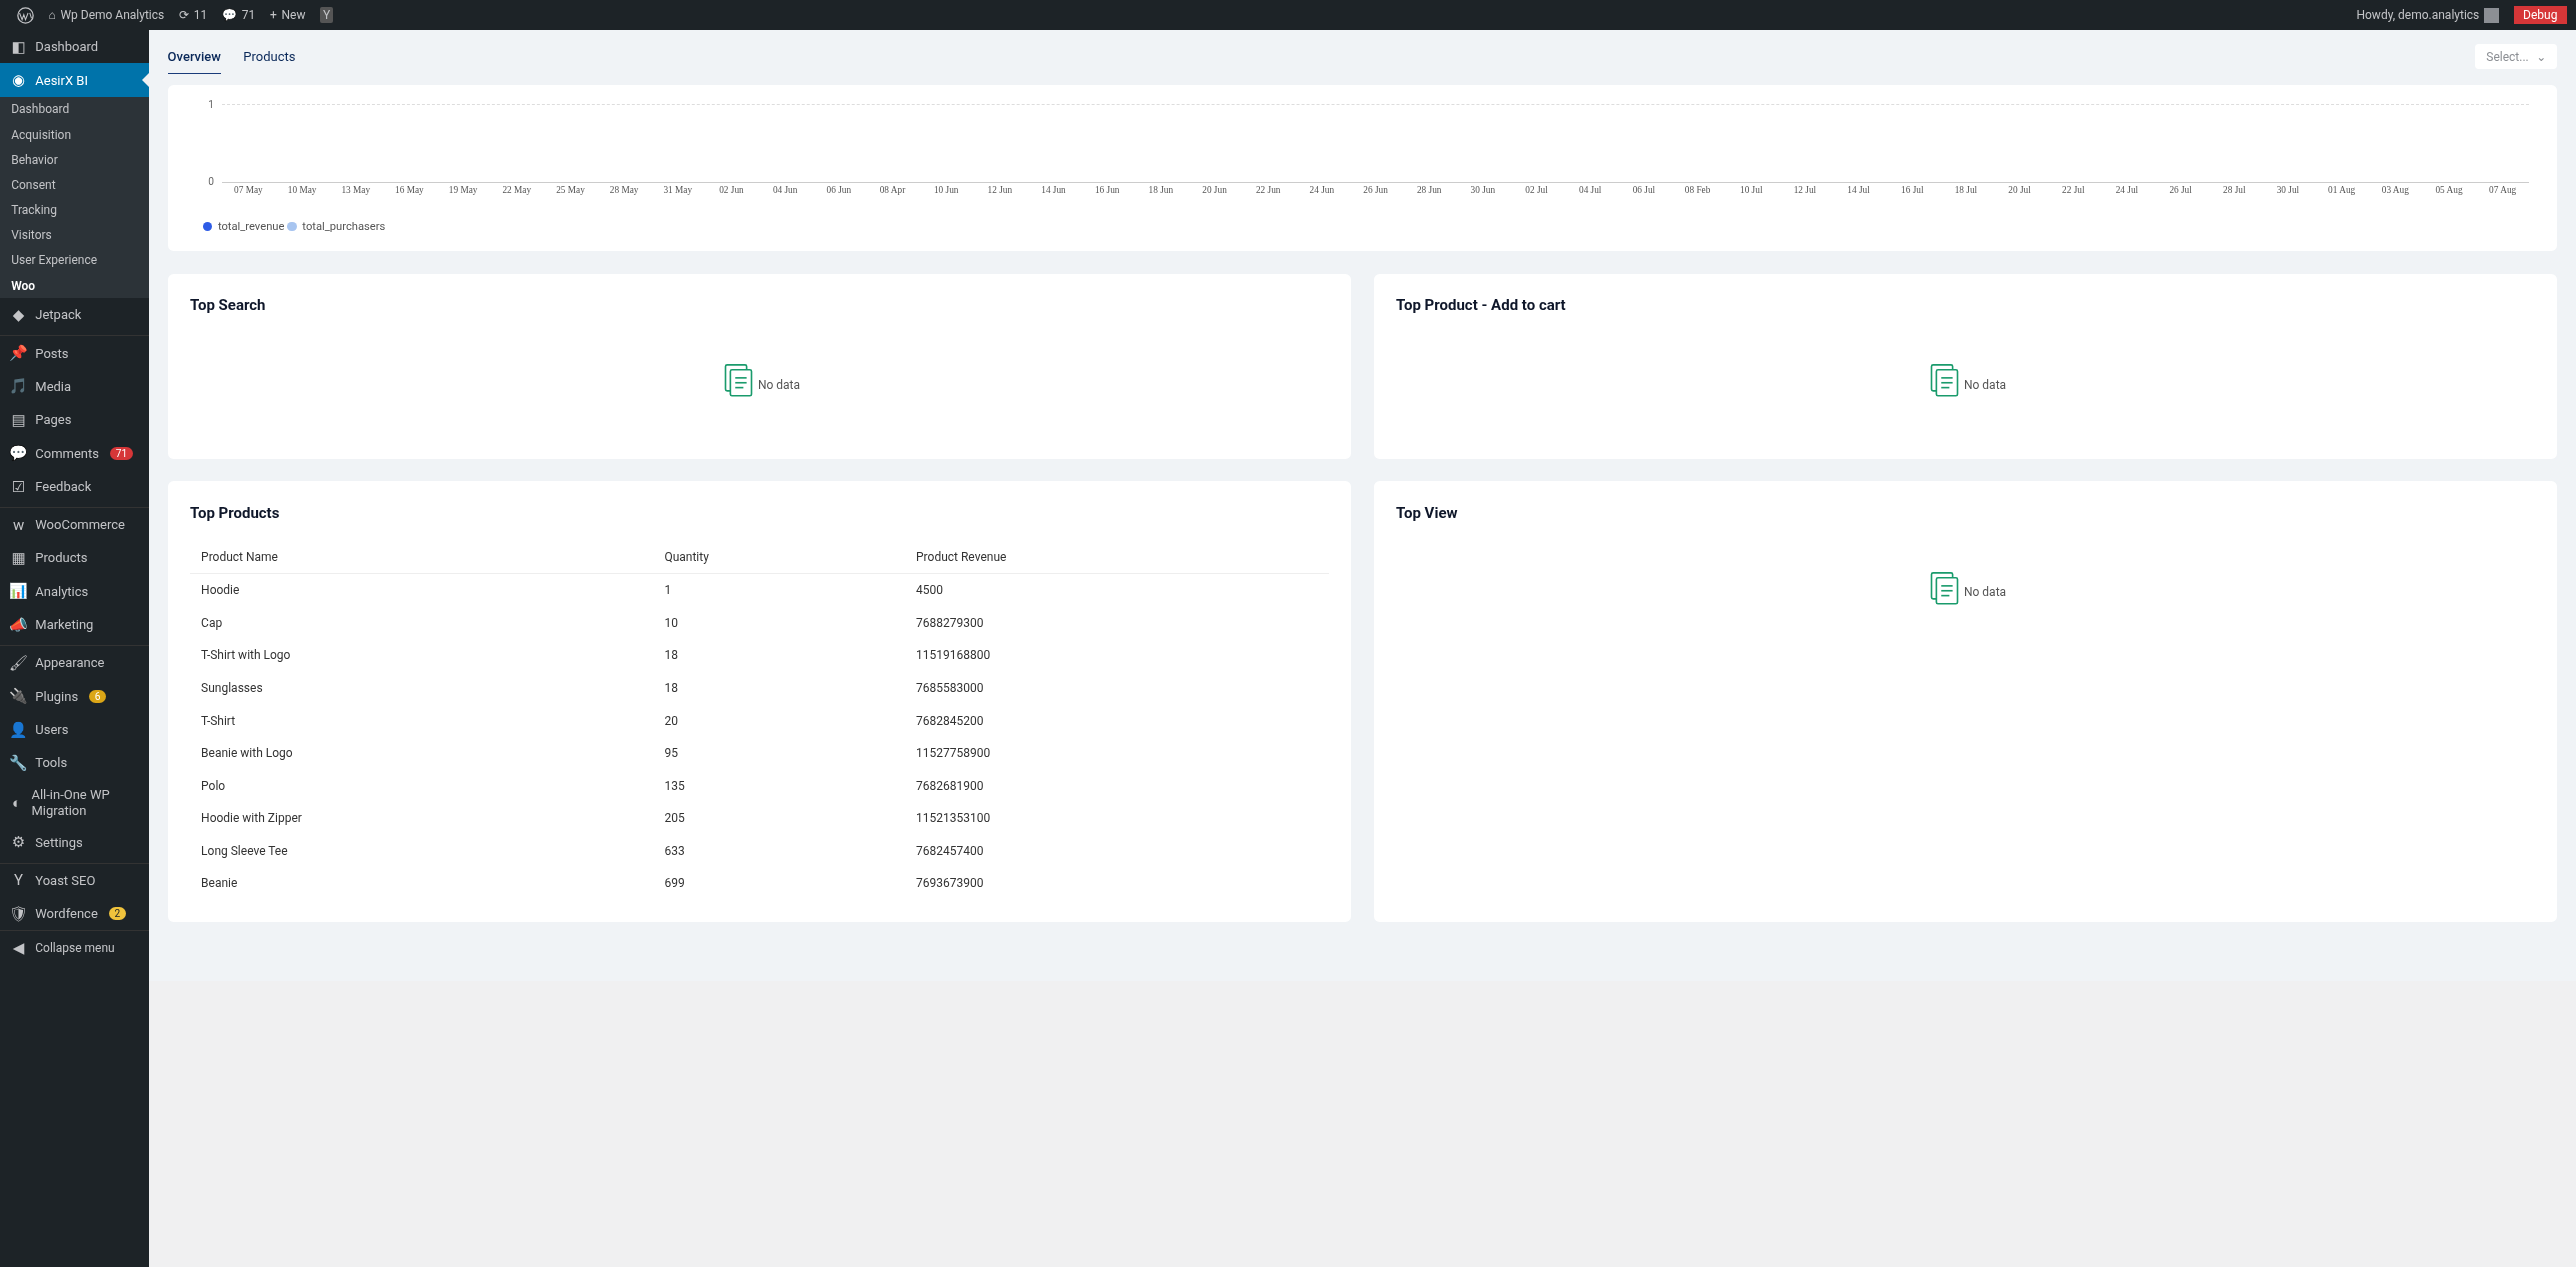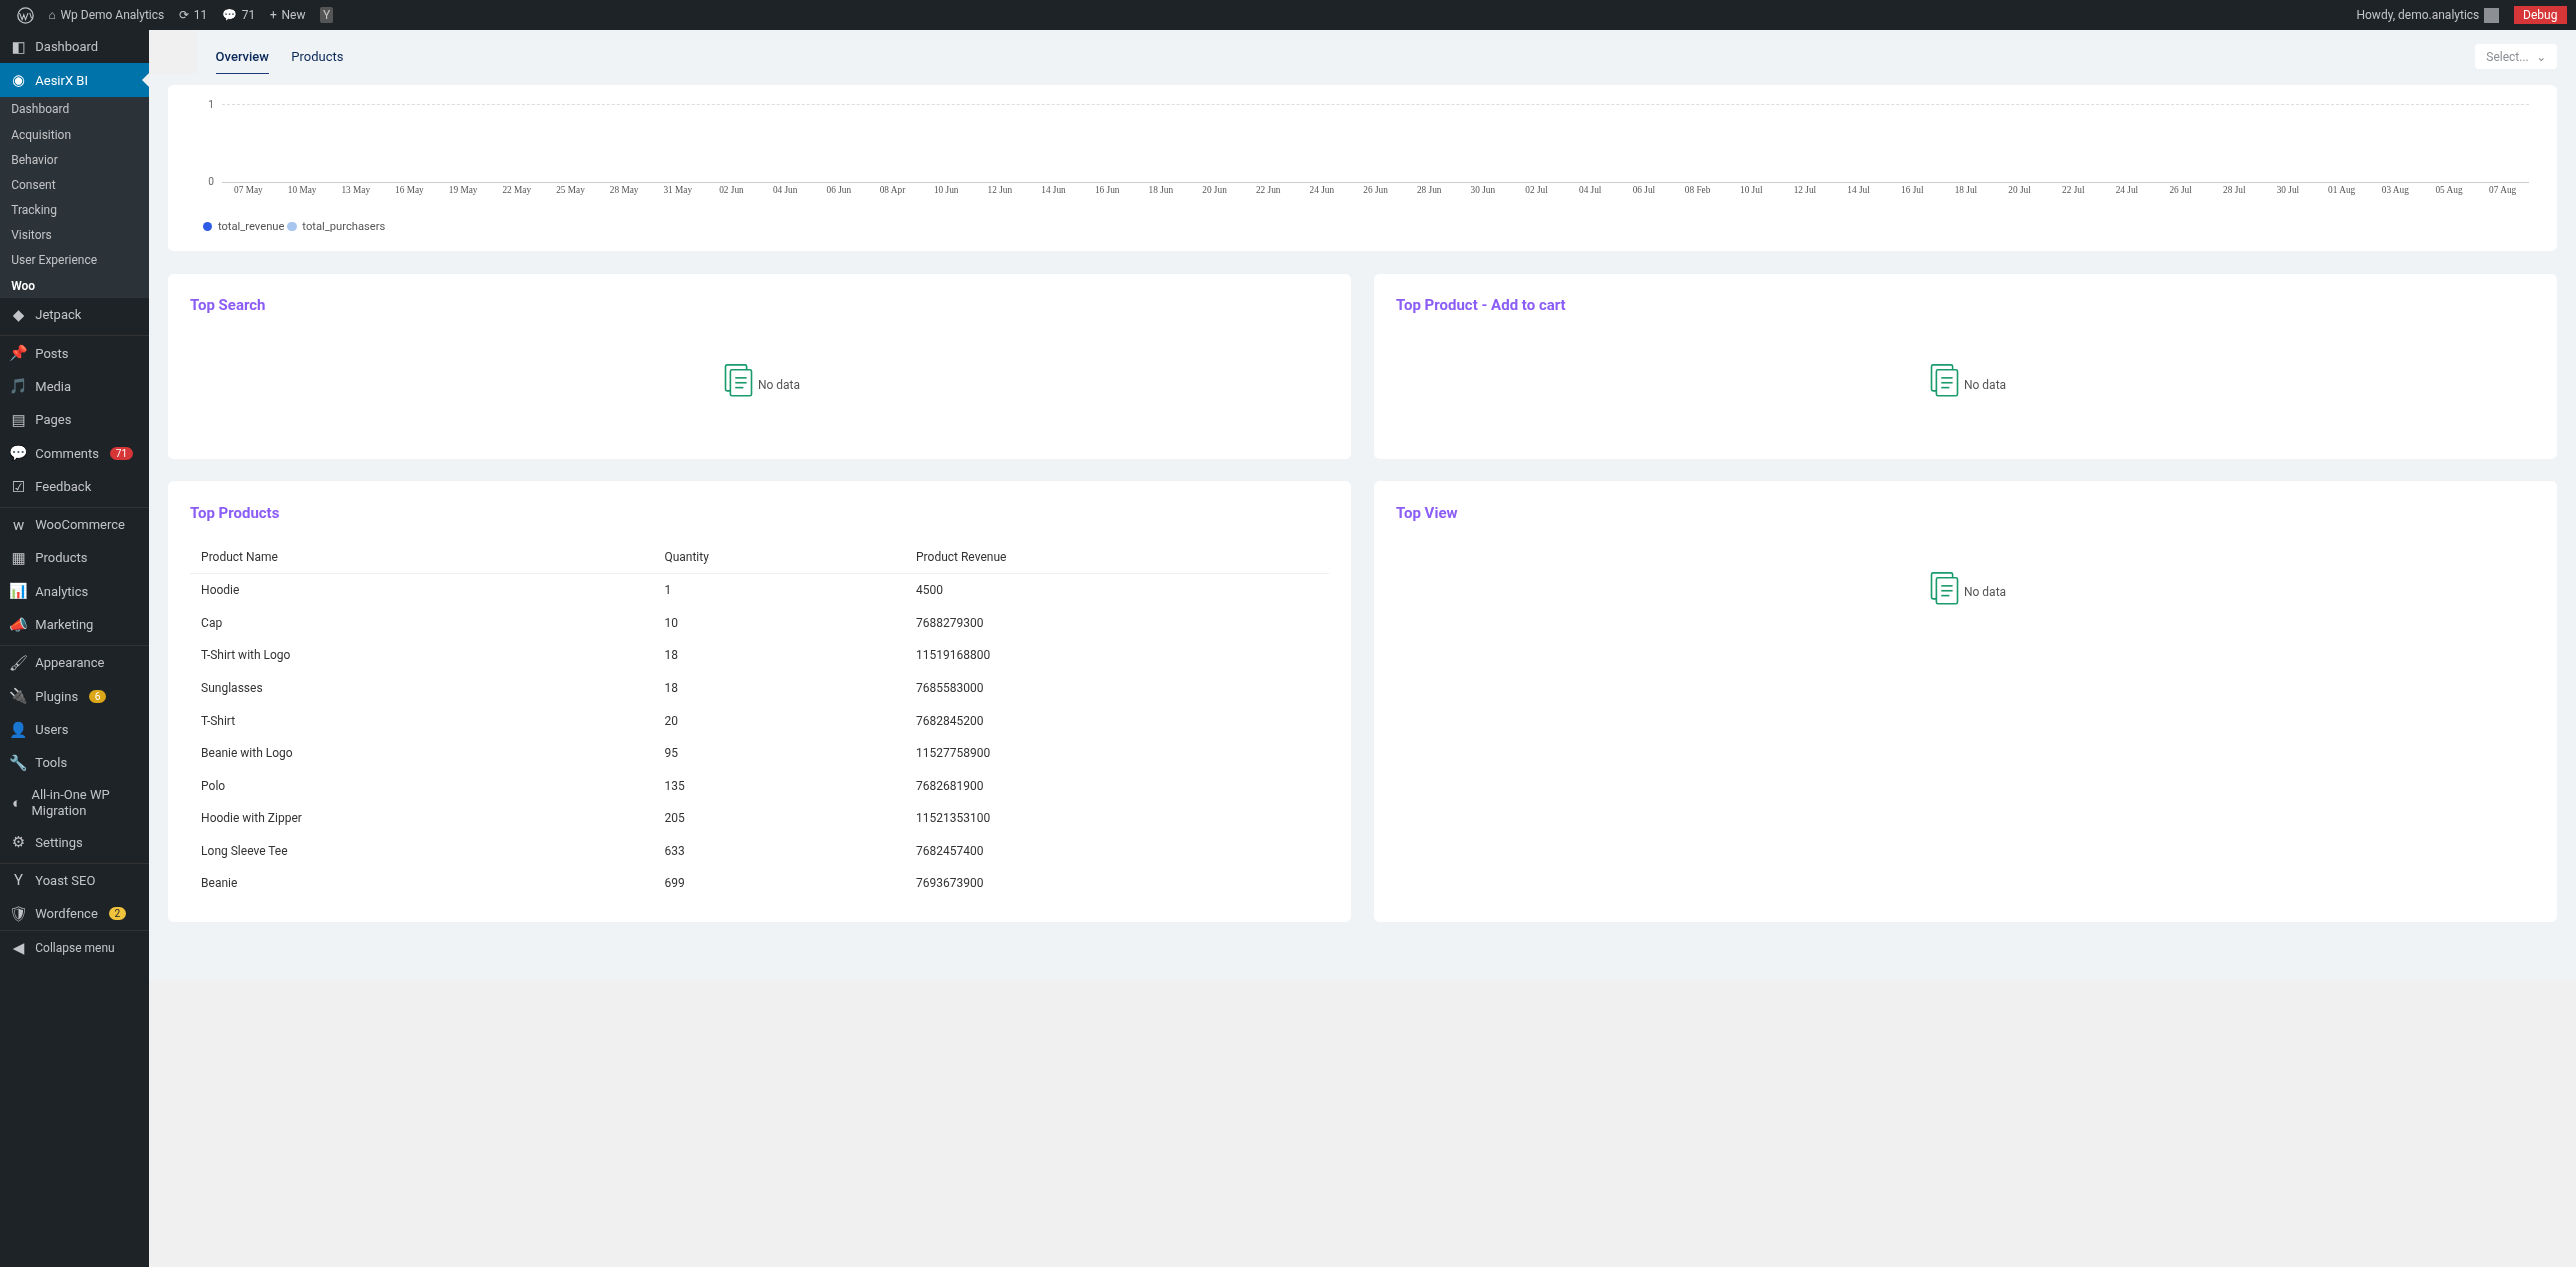--- a/index.html
+++ b/index.html
@@ -22,21 +22,21 @@
 .submenu-item { padding: 5.6px 11.2px 5.6px 11.2px; cursor: pointer; font-size: 12px; color: #c3c4c7; }
 .submenu-item.active { color: #fff; font-weight: 600; }
 .menu-sep { height: 4.7px; background: transparent; border-bottom: 0.9px solid #333; margin: 0; }
 .badge { background: #d63638; color: #fff; border-radius: 8.4px; padding: 0.9px 5.6px; font-size: 10.2px; margin-left: 3.7px; }
 .badge.orange { background: #dba617; }
 .badge.yellow { background: #f0c33c; color: #1d2327; }
 .collapse { display: flex; align-items: center; gap: 7.4px; padding: 7.4px 9.3px; cursor: pointer; border-top: 0.9px solid #333; }
 
 
 .main { margin-left: 149px; padding: 0; }
-.tabs-bar { display: flex; align-items: center; justify-content: space-between; padding: 9.3px 18.6px 0; background: #f0f3f6; margin-left: 48px; }
+.tabs-bar { display: flex; align-items: center; justify-content: space-between; padding: 9.3px 18.6px 0; background: #f0f3f6; }
 .tabs { display: flex; gap: 22.3px; }
 .tab { padding: 9.3px 0; cursor: pointer; color: #0a2859; font-size: 13px; }
 .tab.active { border-bottom: 1.9px solid #1a3b7a; font-weight: 500; }
 .select-box { display: flex; align-items: center; gap: 7.4px; padding: 5.6px 11.2px; background: #fff; border-radius: 3.7px; color: #8c8f94; cursor: pointer; font-size: 12px; }
 .content-wrap { padding: 11.2px 18.6px 37px; background: #f0f3f6; }
 
 
 .chart-card { background: #fff; border-radius: 5.6px; padding: 18.6px 28px; margin-bottom: 22.3px; }
 .chart-area { position: relative; height: 102px; }
 .y-axis { position: absolute; left: 0; top: 0; bottom: 23px; width: 23px; }
@@ -46,21 +46,21 @@
 .x-axis { position: absolute; left: 26px; right: 0; bottom: 0; height: 20.5px; display: flex; }
 .x-tick { font-size: 9.3px; color: #555; white-space: nowrap; flex: 1; text-align: center; font-family: Liberation Serif, serif; }
 .legend { display: flex; gap: 3px; margin-top: 14px; padding-left: 7.4px; }
 .legend-item { display: flex; align-items: center; gap: 5.6px; font-size: 11.2px; color: #555; }
 .dot { width: 9.3px; height: 9.3px; border-radius: 50%; }
 
 
 .row { display: flex; gap: 22.3px; margin-bottom: 22.3px; }
 .panel { background: #fff; border-radius: 5.6px; padding: 22.3px; flex: 1; }
 .panel.half { flex: 1; }
-.panel-title { font-size: 15px; font-weight: 700; color: #8b5cf6; margin-bottom: 18.6px; }
+.panel-title { font-size: 15px; font-weight: 700; color: #0f172a; margin-bottom: 18.6px; }
 .nodata { display: flex; flex-direction: row; align-items: center; justify-content: center; padding: 28px 0; color: #555; }
 .nodata-icon { width: 39px; height: 39px; margin-bottom: 9.3px; }
 
 
 .tbl { width: 100%; border-collapse: collapse; font-size: 12px; }
 .tbl th { text-align: left; padding: 9.3px 11.2px; font-weight: 400; color: #333; border-bottom: 0.9px solid #eee; }
 .tbl th.num, .tbl td.num { }
 .tbl td { padding: 9.3px 11.2px; color: #333; }
 
 svg { display: block; }

